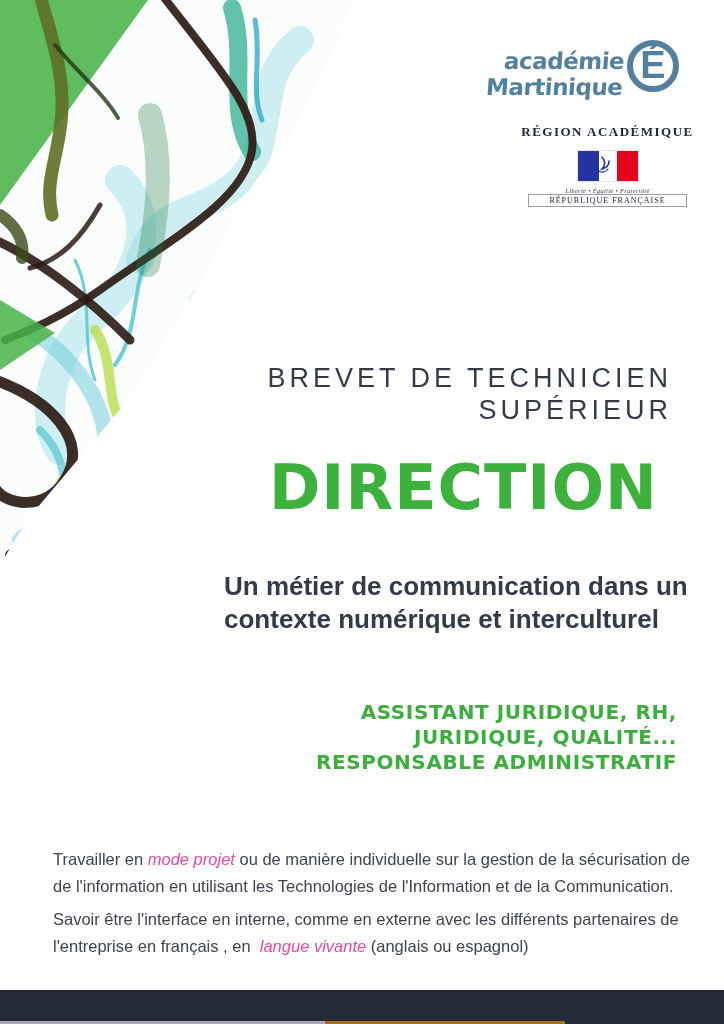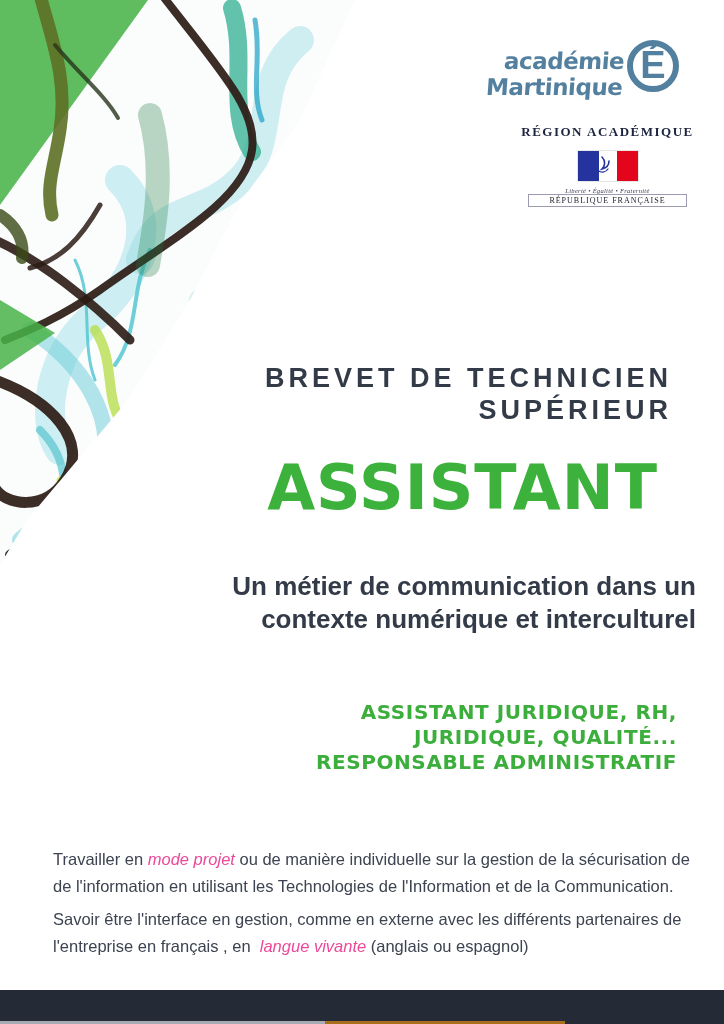--- a/index.html
+++ b/index.html
@@ -59,32 +59,32 @@
     margin-top: 2px; text-align: center;
     font-family: "Liberation Serif", serif;
     font-size: 8px; letter-spacing: 1px; color: #1d1d30;
   }
   .republic span { border: 0.5px solid #9a9ab0; padding: 1px 20px; }
 
   
   .bts-title {
     position: absolute; right: 52px; top: 362px;
     text-align: right;
-    color: #333a48; font-weight: 700; font-size: 27px;
+    color: #333a48; font-weight: 400; font-size: 27px;
     line-height: 32px; letter-spacing: 4px;
   }
   .program-name {
     position: absolute; right: 66px; top: 451px;
     color: #3cb23c; font-weight: 800; font-size: 62px;
     letter-spacing: 1px;
     font-family: "DejaVu Sans", sans-serif;
   }
   .subtitle {
     position: absolute; left: 224px; top: 570px; width: 472px;
-    text-align: right;
+    text-align: left;
     color: #333a48; font-weight: 700; font-size: 26px; line-height: 33px;
   }
 
   
   .jobs {
     position: absolute; right: 47px; top: 700px;
     text-align: right;
     color: #3bae3b; font-weight: 700; font-size: 20px;
     line-height: 25px; letter-spacing: 0.6px;
     font-family: "DejaVu Sans", sans-serif;
@@ -174,33 +174,33 @@
         <span>RÉPUBLIQUE FRANÇAISE</span>
       </div>
     </div>
   </div>
 
   <div class="bts-title">
     <div>BREVET DE TECHNICIEN</div>
     <div>SUPÉRIEUR</div>
   </div>
 
-  <div class="program-name">ASSISTANT</div>
+  <div class="program-name">DIRECTION</div>
 
   <div class="subtitle">Un métier de communication dans un contexte numérique et interculturel</div>
 
   <div class="jobs">
     <div>ASSISTANT JURIDIQUE, RH,</div>
     <div>JURIDIQUE, QUALITÉ...</div>
     <div>RESPONSABLE ADMINISTRATIF</div>
   </div>
 
   <div class="body-par par-1"><span>Travailler en </span><span class="hl">mode projet</span><span> ou de manière individuelle sur la gestion de la sécurisation de de l'information en utilisant les Technologies de l'Information et de la Communication.</span></div>
 
-  <div class="body-par par-2"><span>Savoir être l'interface en gestion, comme en externe avec les différents partenaires de l'entreprise en français , en  </span><span class="hl">langue vivante</span><span> (anglais ou espagnol)</span></div>
+  <div class="body-par par-2"><span>Savoir être l'interface en interne, comme en externe avec les différents partenaires de l'entreprise en français , en  </span><span class="hl">langue vivante</span><span> (anglais ou espagnol)</span></div>
 
   <div class="footer">
     <div class="footer-strip">
       <span class="strip-gray"></span>
       <span class="strip-orange"></span>
       <span class="strip-navy"></span>
     </div>
   </div>
 
 </div>

